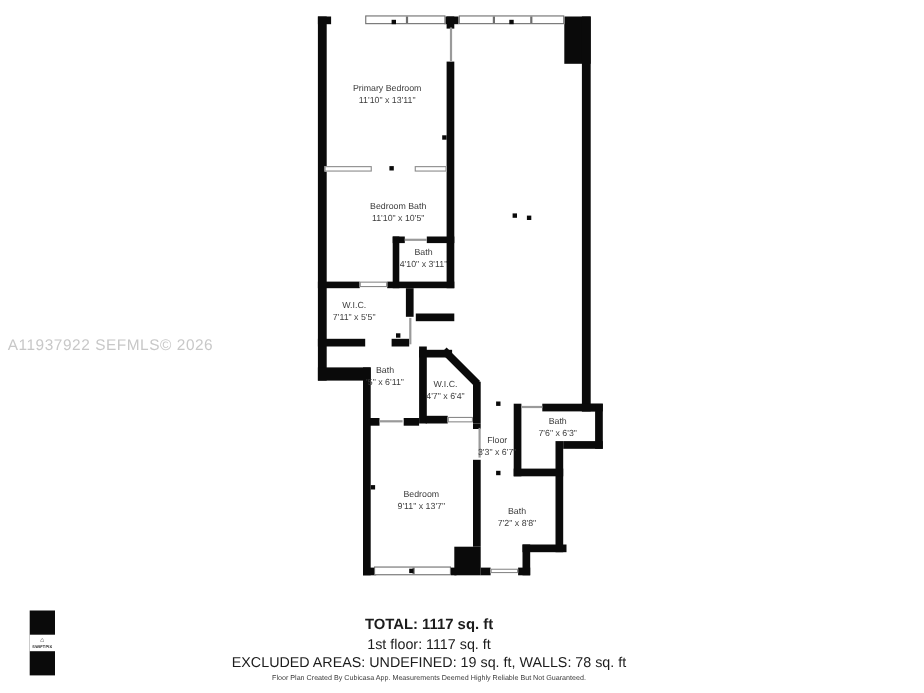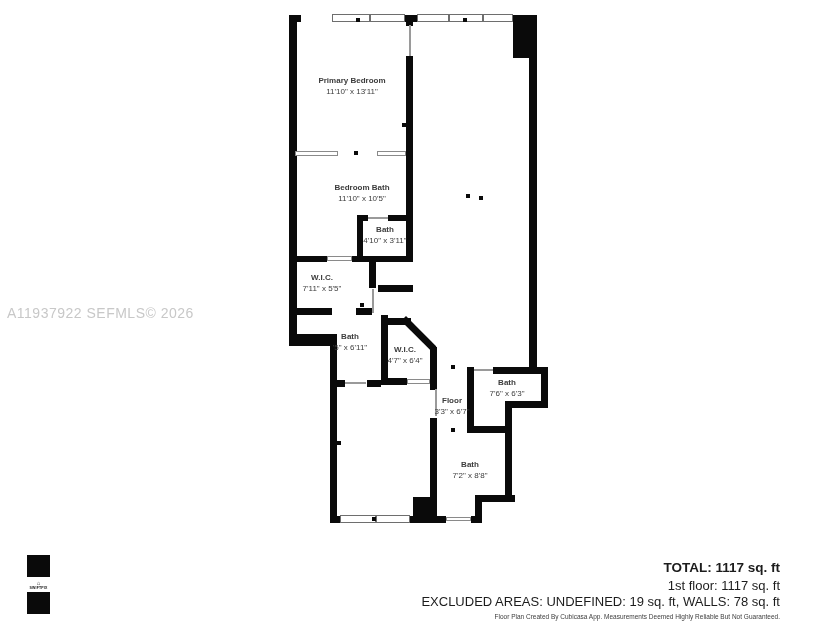--- a/index.html
+++ b/index.html
@@ -6,24 +6,24 @@
   #stage{position:relative;width:840px;height:630px;background:#ffffff;overflow:hidden;
          font-family:"Liberation Sans",sans-serif;}
   .w{position:absolute;background:#0a0a0a;}
   .win{position:absolute;background:#ffffff;border:1px solid #6e6e6e;box-sizing:border-box;}
   .mull{position:absolute;top:0;bottom:0;width:2px;background:#6e6e6e;}
   .bar{position:absolute;height:5px;background:#ffffff;border:1px solid #8a8a8a;box-sizing:border-box;}
   .dp{position:absolute;background:#9a9a9a;}
   .tick{position:absolute;width:4px;height:4px;background:#0a0a0a;}
   .entry{position:absolute;background:#ffffff;border:1px solid #8a8a8a;box-sizing:border-box;}
   .room{position:absolute;text-align:center;color:#3c3c3c;font-size:8px;line-height:11px;}
-  .room .nm{display:block;font-weight:bold;}
+  .room .nm{display:block;}
   .room .dm{display:block;}
   .wm{position:absolute;left:7px;top:305px;font-size:14px;color:#c8c8c8;letter-spacing:0.5px;}
-  .sum{position:absolute;left:0;width:780px;text-align:right;color:#1c1c1c;}
+  .sum{position:absolute;left:0;width:780px;text-align:center;color:#1c1c1c;}
   .sum.t1{top:560px;font-size:13.5px;font-weight:bold;}
   .sum.t2{top:578px;font-size:13px;}
   .sum.t3{top:594px;font-size:13px;}
   .sum.t4{top:613px;font-size:6.5px;color:#3c3c3c;}
   .logo{position:absolute;left:27px;top:555px;width:23px;height:59px;background:#0a0a0a;}
   .logo .band{position:absolute;left:0;top:22px;width:23px;height:15px;background:#ffffff;
               display:flex;flex-direction:column;align-items:center;justify-content:center;}
   .logo .hicon{font-size:6px;line-height:6px;color:#111;}
   .logo .bname{font-size:3.5px;line-height:4px;color:#111;font-weight:bold;letter-spacing:0.2px;}
   .ang{position:absolute;left:406px;top:316px;width:43px;height:7px;background:#0a0a0a;
@@ -140,20 +140,24 @@
     <span class="dm">4'7" x 6'4"</span>
   </div>
   <div class="room" style="left:462px;top:377px;width:90px">
     <span class="nm">Bath</span>
     <span class="dm">7'6" x 6'3"</span>
   </div>
   <div class="room" style="left:407px;top:395px;width:90px">
     <span class="nm">Floor</span>
     <span class="dm">3'3" x 6'7"</span>
   </div>
+  <div class="room" style="left:323px;top:444px;width:120px">
+    <span class="nm">Bedroom</span>
+    <span class="dm">9'11" x 13'7"</span>
+  </div>
   <div class="room" style="left:420px;top:459px;width:100px">
     <span class="nm">Bath</span>
     <span class="dm">7'2" x 8'8"</span>
   </div>
 
   <div class="sum t1">TOTAL: 1117 sq. ft</div>
   <div class="sum t2">1st floor: 1117 sq. ft</div>
   <div class="sum t3">EXCLUDED AREAS: UNDEFINED: 19 sq. ft, WALLS: 78 sq. ft</div>
   <div class="sum t4">Floor Plan Created By Cubicasa App. Measurements Deemed Highly Reliable But Not Guaranteed.</div>
 

